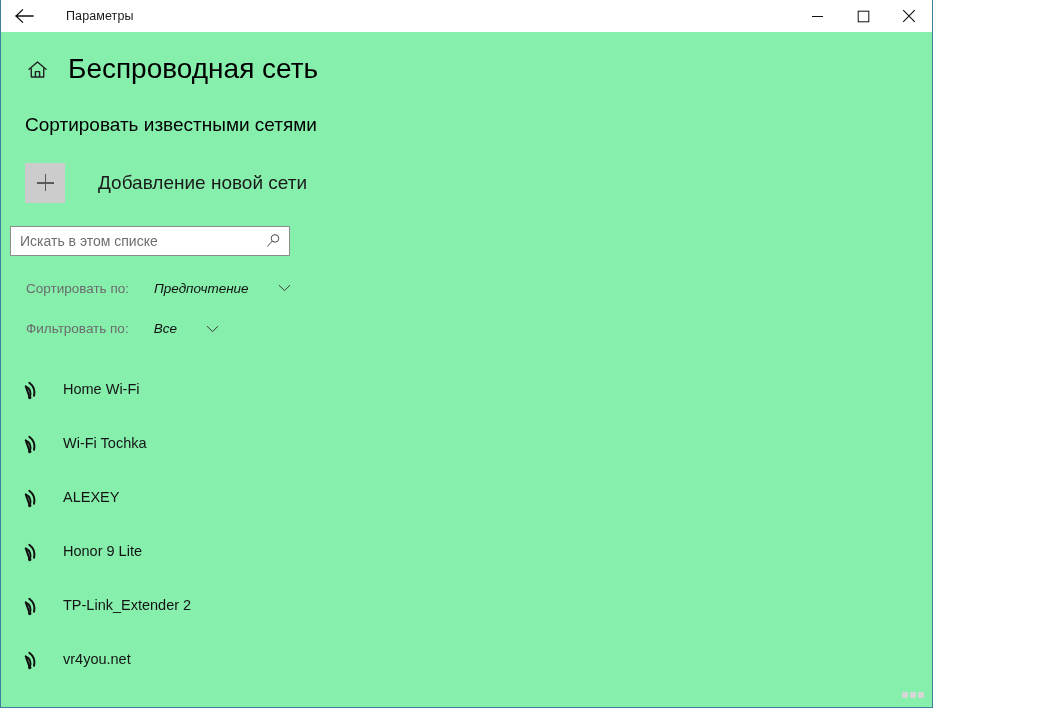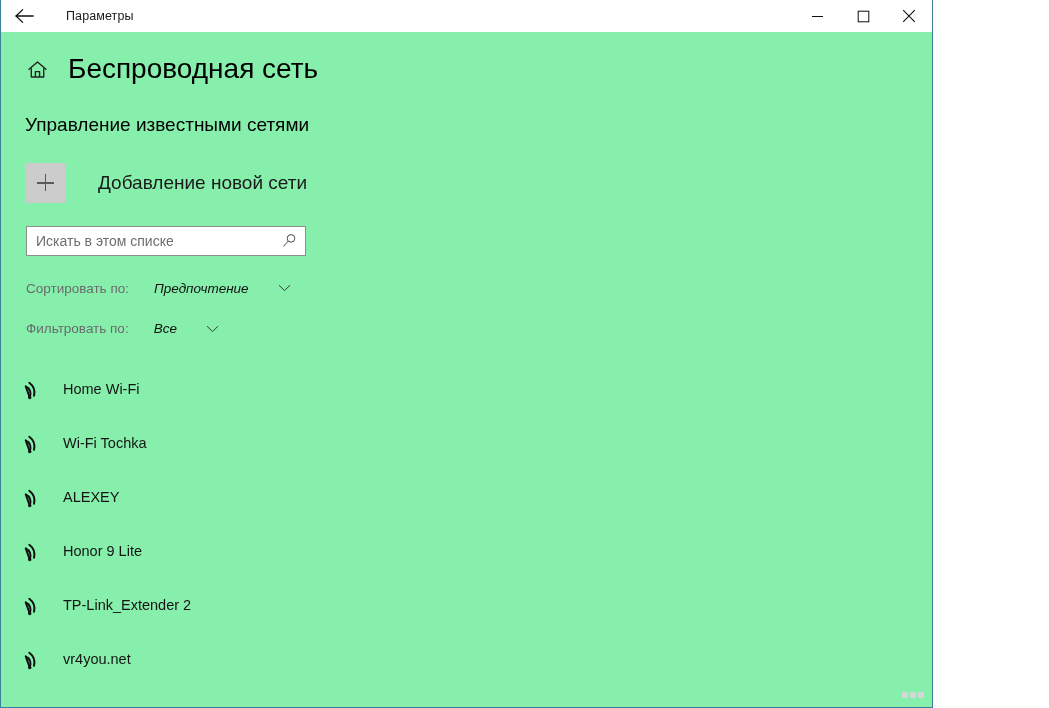--- a/index.html
+++ b/index.html
@@ -137,21 +137,21 @@
   .add-label {
     font-size: 19px;
     color: #1a1a1a;
     margin-left: 33px;
     white-space: nowrap;
   }
 
   
   .search-wrap {
     margin-top: 23px;
-    margin-left: 25px;
+    margin-left: 9px;
     width: 280px;
     height: 30px;
     box-sizing: border-box;
     border: 1px solid #8d8d8d;
     background: #ffffff;
     display: flex;
     align-items: center;
     position: relative;
   }
   .search-input {
@@ -285,21 +285,21 @@
     <div class="home-icon">
       <svg width="21" height="19" viewBox="0 0 21 19" aria-hidden="true">
         <path d="M2 9.2 L10.5 2 L19 9.2" fill="none" stroke="#222" stroke-width="1.4" stroke-linecap="round" stroke-linejoin="round"></path>
         <path d="M4.3 8.3 V17 H16.7 V8.3" fill="none" stroke="#222" stroke-width="1.4" stroke-linejoin="round"></path>
         <path d="M8.4 17 V11.6 H12.6 V17" fill="none" stroke="#222" stroke-width="1.4" stroke-linejoin="round"></path>
       </svg>
     </div>
     <div class="page-title">Беспроводная сеть</div>
   </div>
 
-  <div class="section-title">Управление известными сетями</div>
+  <div class="section-title">Сортировать известными сетями</div>
 
   <div class="add-network-row">
     <div class="add-tile">
       <div class="plus"></div>
     </div>
     <div class="add-label">Добавление новой сети</div>
   </div>
 
   <div class="search-wrap">
     <input class="search-input" type="text" placeholder="Искать в этом списке" style="">

